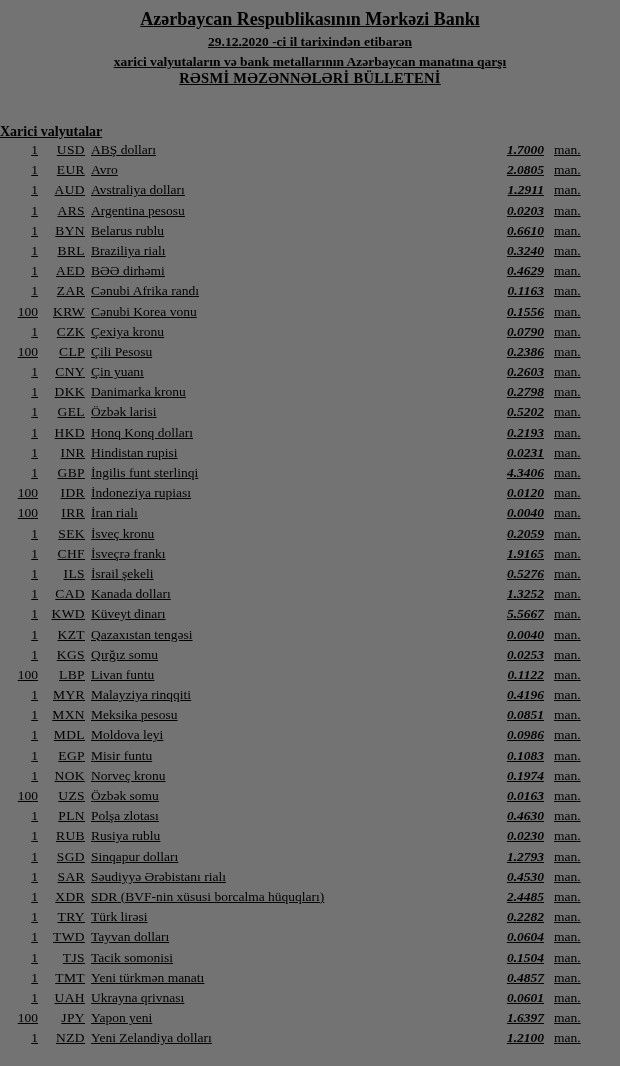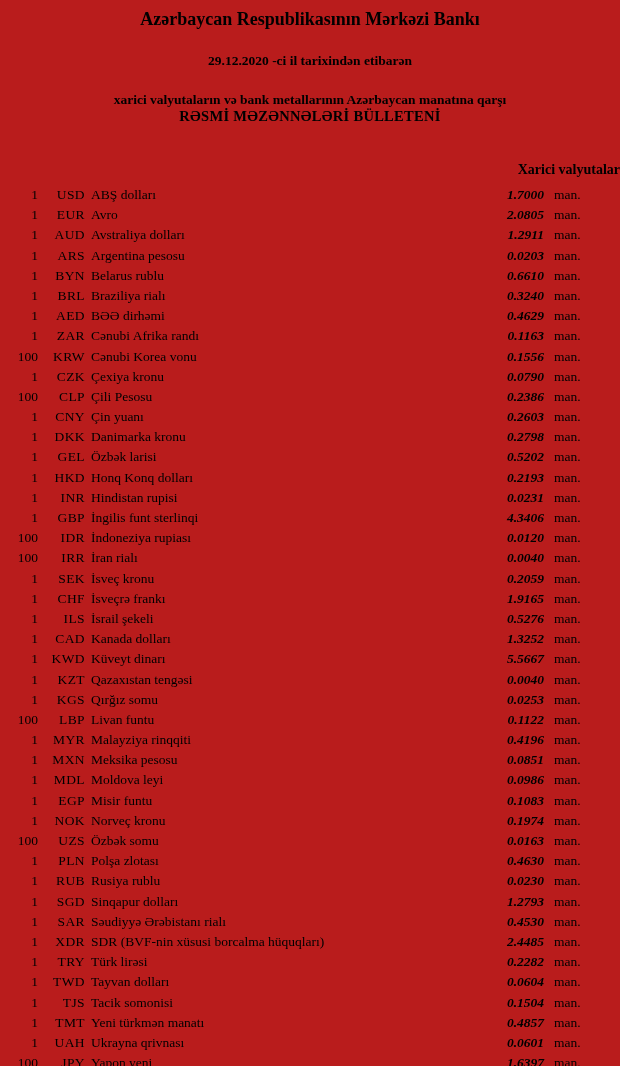--- a/index.html
+++ b/index.html
@@ -7,50 +7,51 @@
     padding: 0;
     background: #ffffff;
     color: #000000;
     font-family: "Liberation Serif", "DejaVu Serif", serif;
   }
   .page {
     width: 620px;
     height: 1066px;
     box-sizing: border-box;
     overflow: hidden;
-    background: #b91c1c;
+    background: #737373;
+    text-decoration: underline;
   }
   .title {
     font-size: 18px;
     font-weight: bold;
     text-align: center;
     margin: 8px 0 0 0;
     line-height: 22px;
   }
   .hline {
     font-size: 13.5px;
     font-weight: bold;
     text-align: center;
-    margin-top: 23px;
+    margin-top: 4px;
     line-height: 16px;
   }
   .bulletin {
     font-size: 14.5px;
     font-weight: bold;
     text-align: center;
     margin-top: 0;
     line-height: 17px;
     letter-spacing: 0.3px;
   }
   .section-title {
     font-size: 14px;
     font-weight: bold;
-    text-align: right;
+    text-align: left;
     margin-top: 37px;
-    margin-bottom: 7px;
+    margin-bottom: 0;
     line-height: 16px;
   }
   .table {
     padding: 0 30px 0 8px;
   }
   .row {
     display: flex;
     align-items: baseline;
     height: 20.2px;
     line-height: 20.2px;

